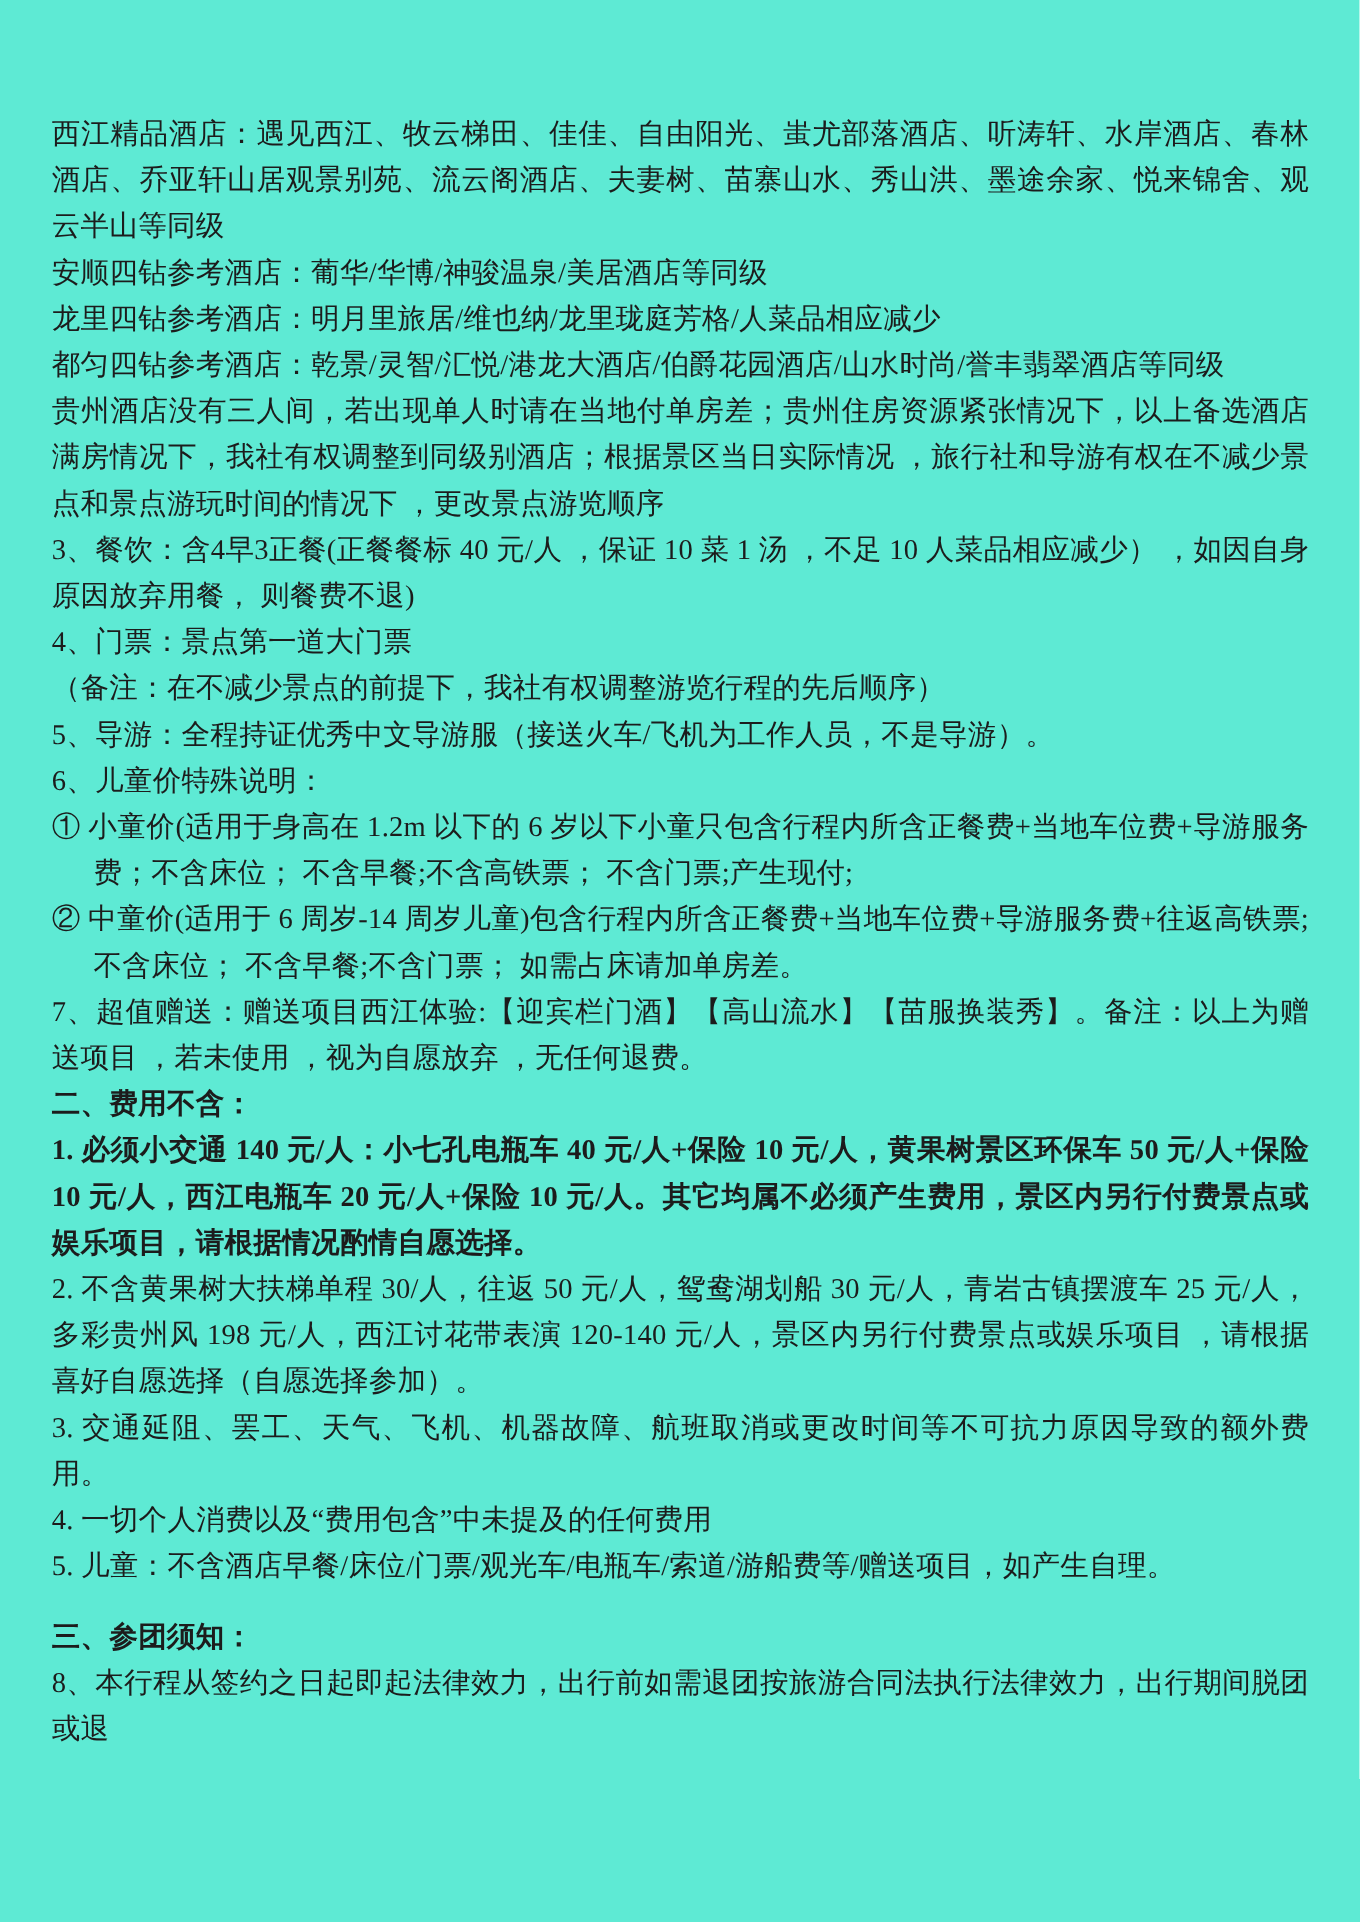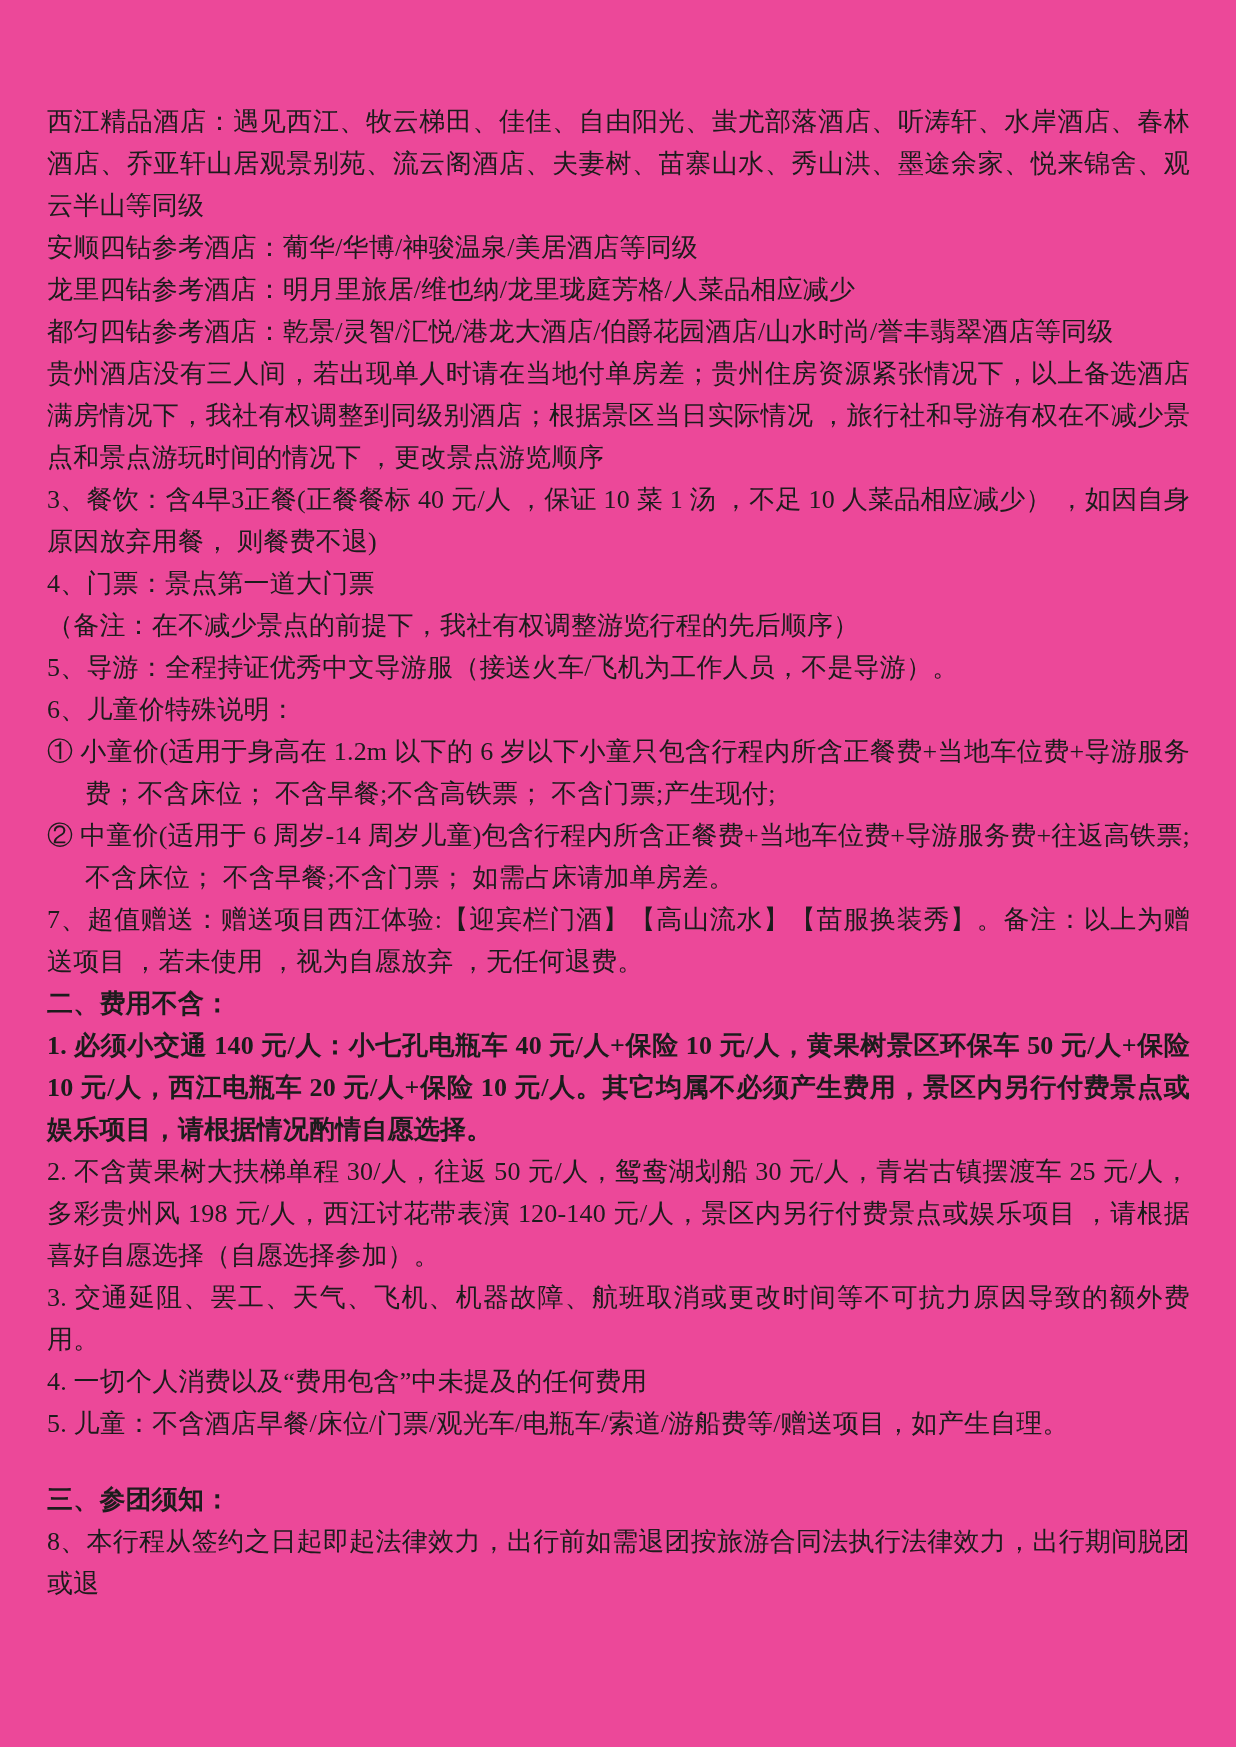--- a/index.html
+++ b/index.html
@@ -5,21 +5,21 @@
   html, body {
     margin: 0;
     padding: 0;
     background: #ffffff;
   }
   .page {
     position: relative;
     width: 1236px;
     height: 1747px;
     margin: 0 auto;
-    background: #ec4899;
+    background: #5eead4;
     overflow: hidden;
     font-family: "Liberation Serif", "DejaVu Serif", serif;
     color: #1c1c1c;
   }
   .doc-body {
     position: absolute;
     top: 101px;
     left: 47px;
     width: 1143px;
   }
@@ -56,16 +56,16 @@
       <p class="para">6、儿童价特殊说明：</p>
       <p class="para hanging">① 小童价(适用于身高在 1.2m 以下的 6 岁以下小童只包含行程内所含正餐费+当地车位费+导游服务费；不含床位； 不含早餐;不含高铁票； 不含门票;产生现付;</p>
       <p class="para hanging">② 中童价(适用于 6 周岁-14 周岁儿童)包含行程内所含正餐费+当地车位费+导游服务费+往返高铁票;不含床位； 不含早餐;不含门票； 如需占床请加单房差。</p>
       <p class="para">7、超值赠送：赠送项目西江体验:【迎宾栏门酒】【高山流水】【苗服换装秀】。备注：以上为赠送项目 ，若未使用 ，视为自愿放弃 ，无任何退费。</p>
       <p class="para bold" style="">二、费用不含：</p>
       <p class="para bold">1. 必须小交通 140 元/人：小七孔电瓶车 40 元/人+保险 10 元/人，黄果树景区环保车 50 元/人+保险 10 元/人，西江电瓶车 20 元/人+保险 10 元/人。其它均属不必须产生费用，景区内另行付费景点或娱乐项目，请根据情况酌情自愿选择。</p>
       <p class="para">2. 不含黄果树大扶梯单程 30/人，往返 50 元/人，鸳鸯湖划船 30 元/人，青岩古镇摆渡车 25 元/人，多彩贵州风 198 元/人，西江讨花带表演 120-140 元/人，景区内另行付费景点或娱乐项目 ，请根据喜好自愿选择（自愿选择参加）。</p>
       <p class="para">3. 交通延阻、罢工、天气、飞机、机器故障、航班取消或更改时间等不可抗力原因导致的额外费用。</p>
       <p class="para">4. 一切个人消费以及“费用包含”中未提及的任何费用</p>
       <p class="para">5. 儿童：不含酒店早餐/床位/门票/观光车/电瓶车/索道/游船费等/赠送项目，如产生自理。</p>
-      <p class="para bold" style="margin-top: 34px;">三、参团须知：</p>
+      <p class="para bold" style="margin-top: 22px;">三、参团须知：</p>
       <p class="para">8、本行程从签约之日起即起法律效力，出行前如需退团按旅游合同法执行法律效力，出行期间脱团或退</p>
     </div>
 </div>
 
 </body></html>

